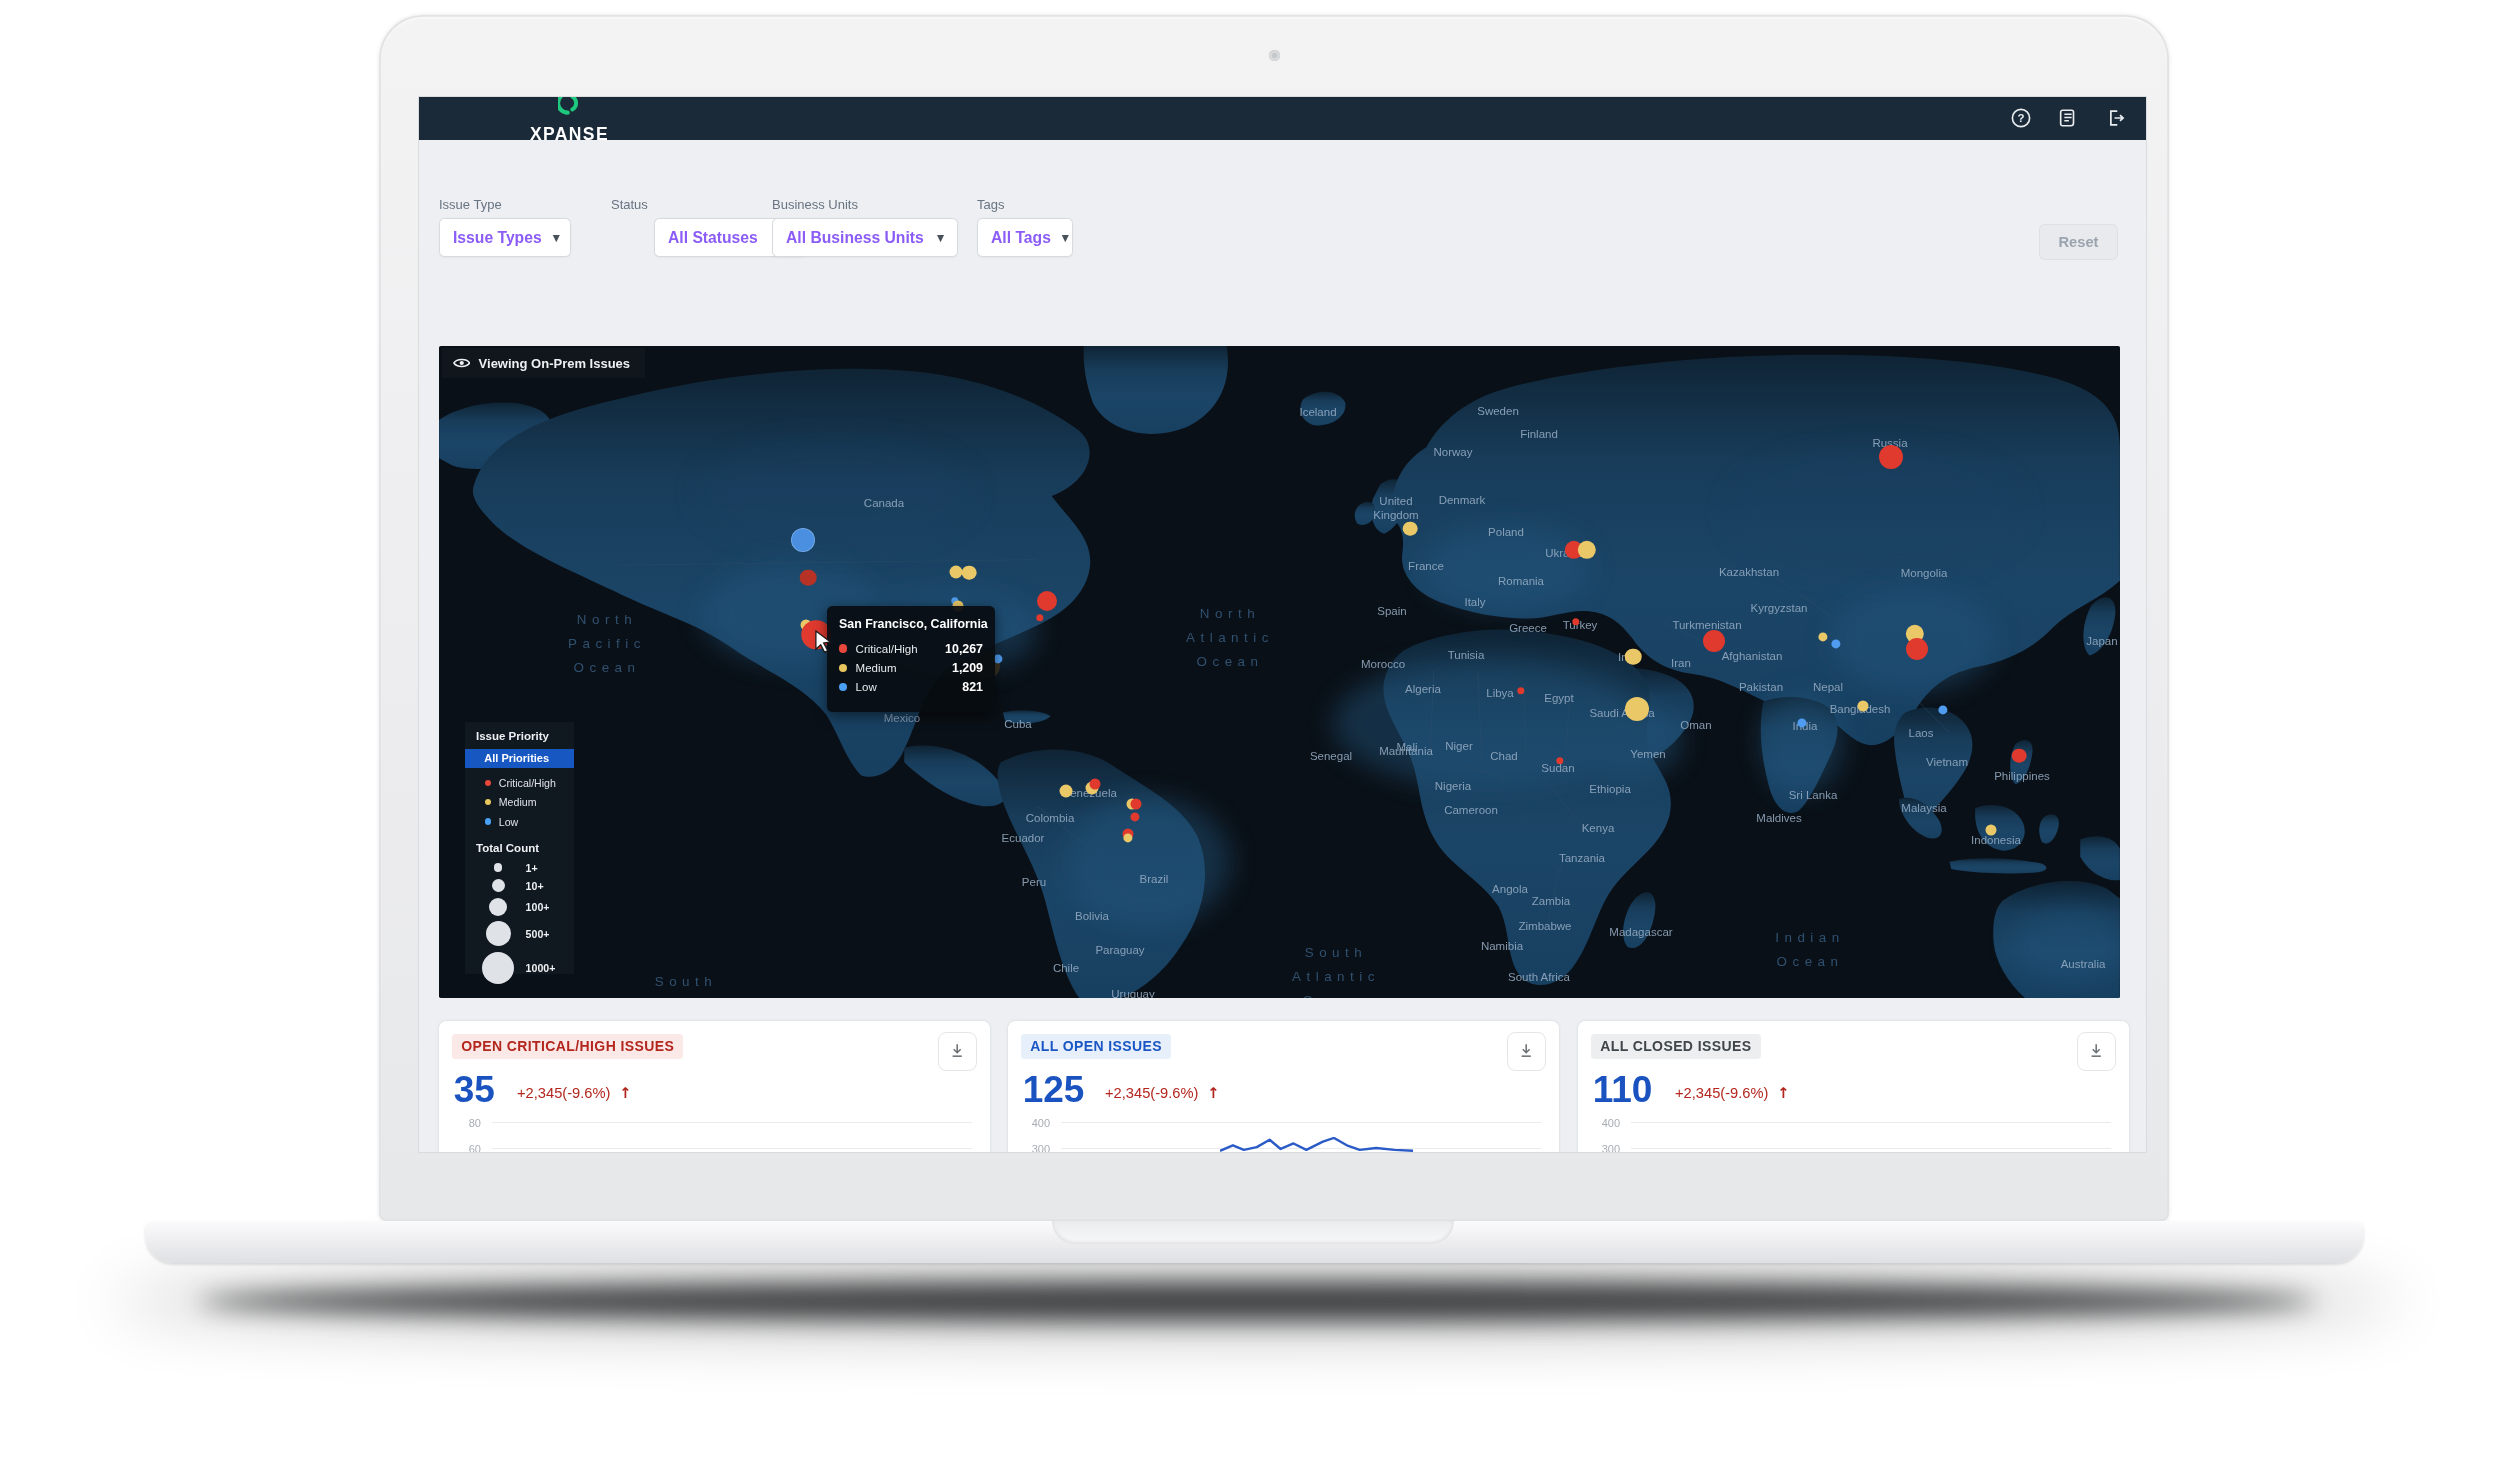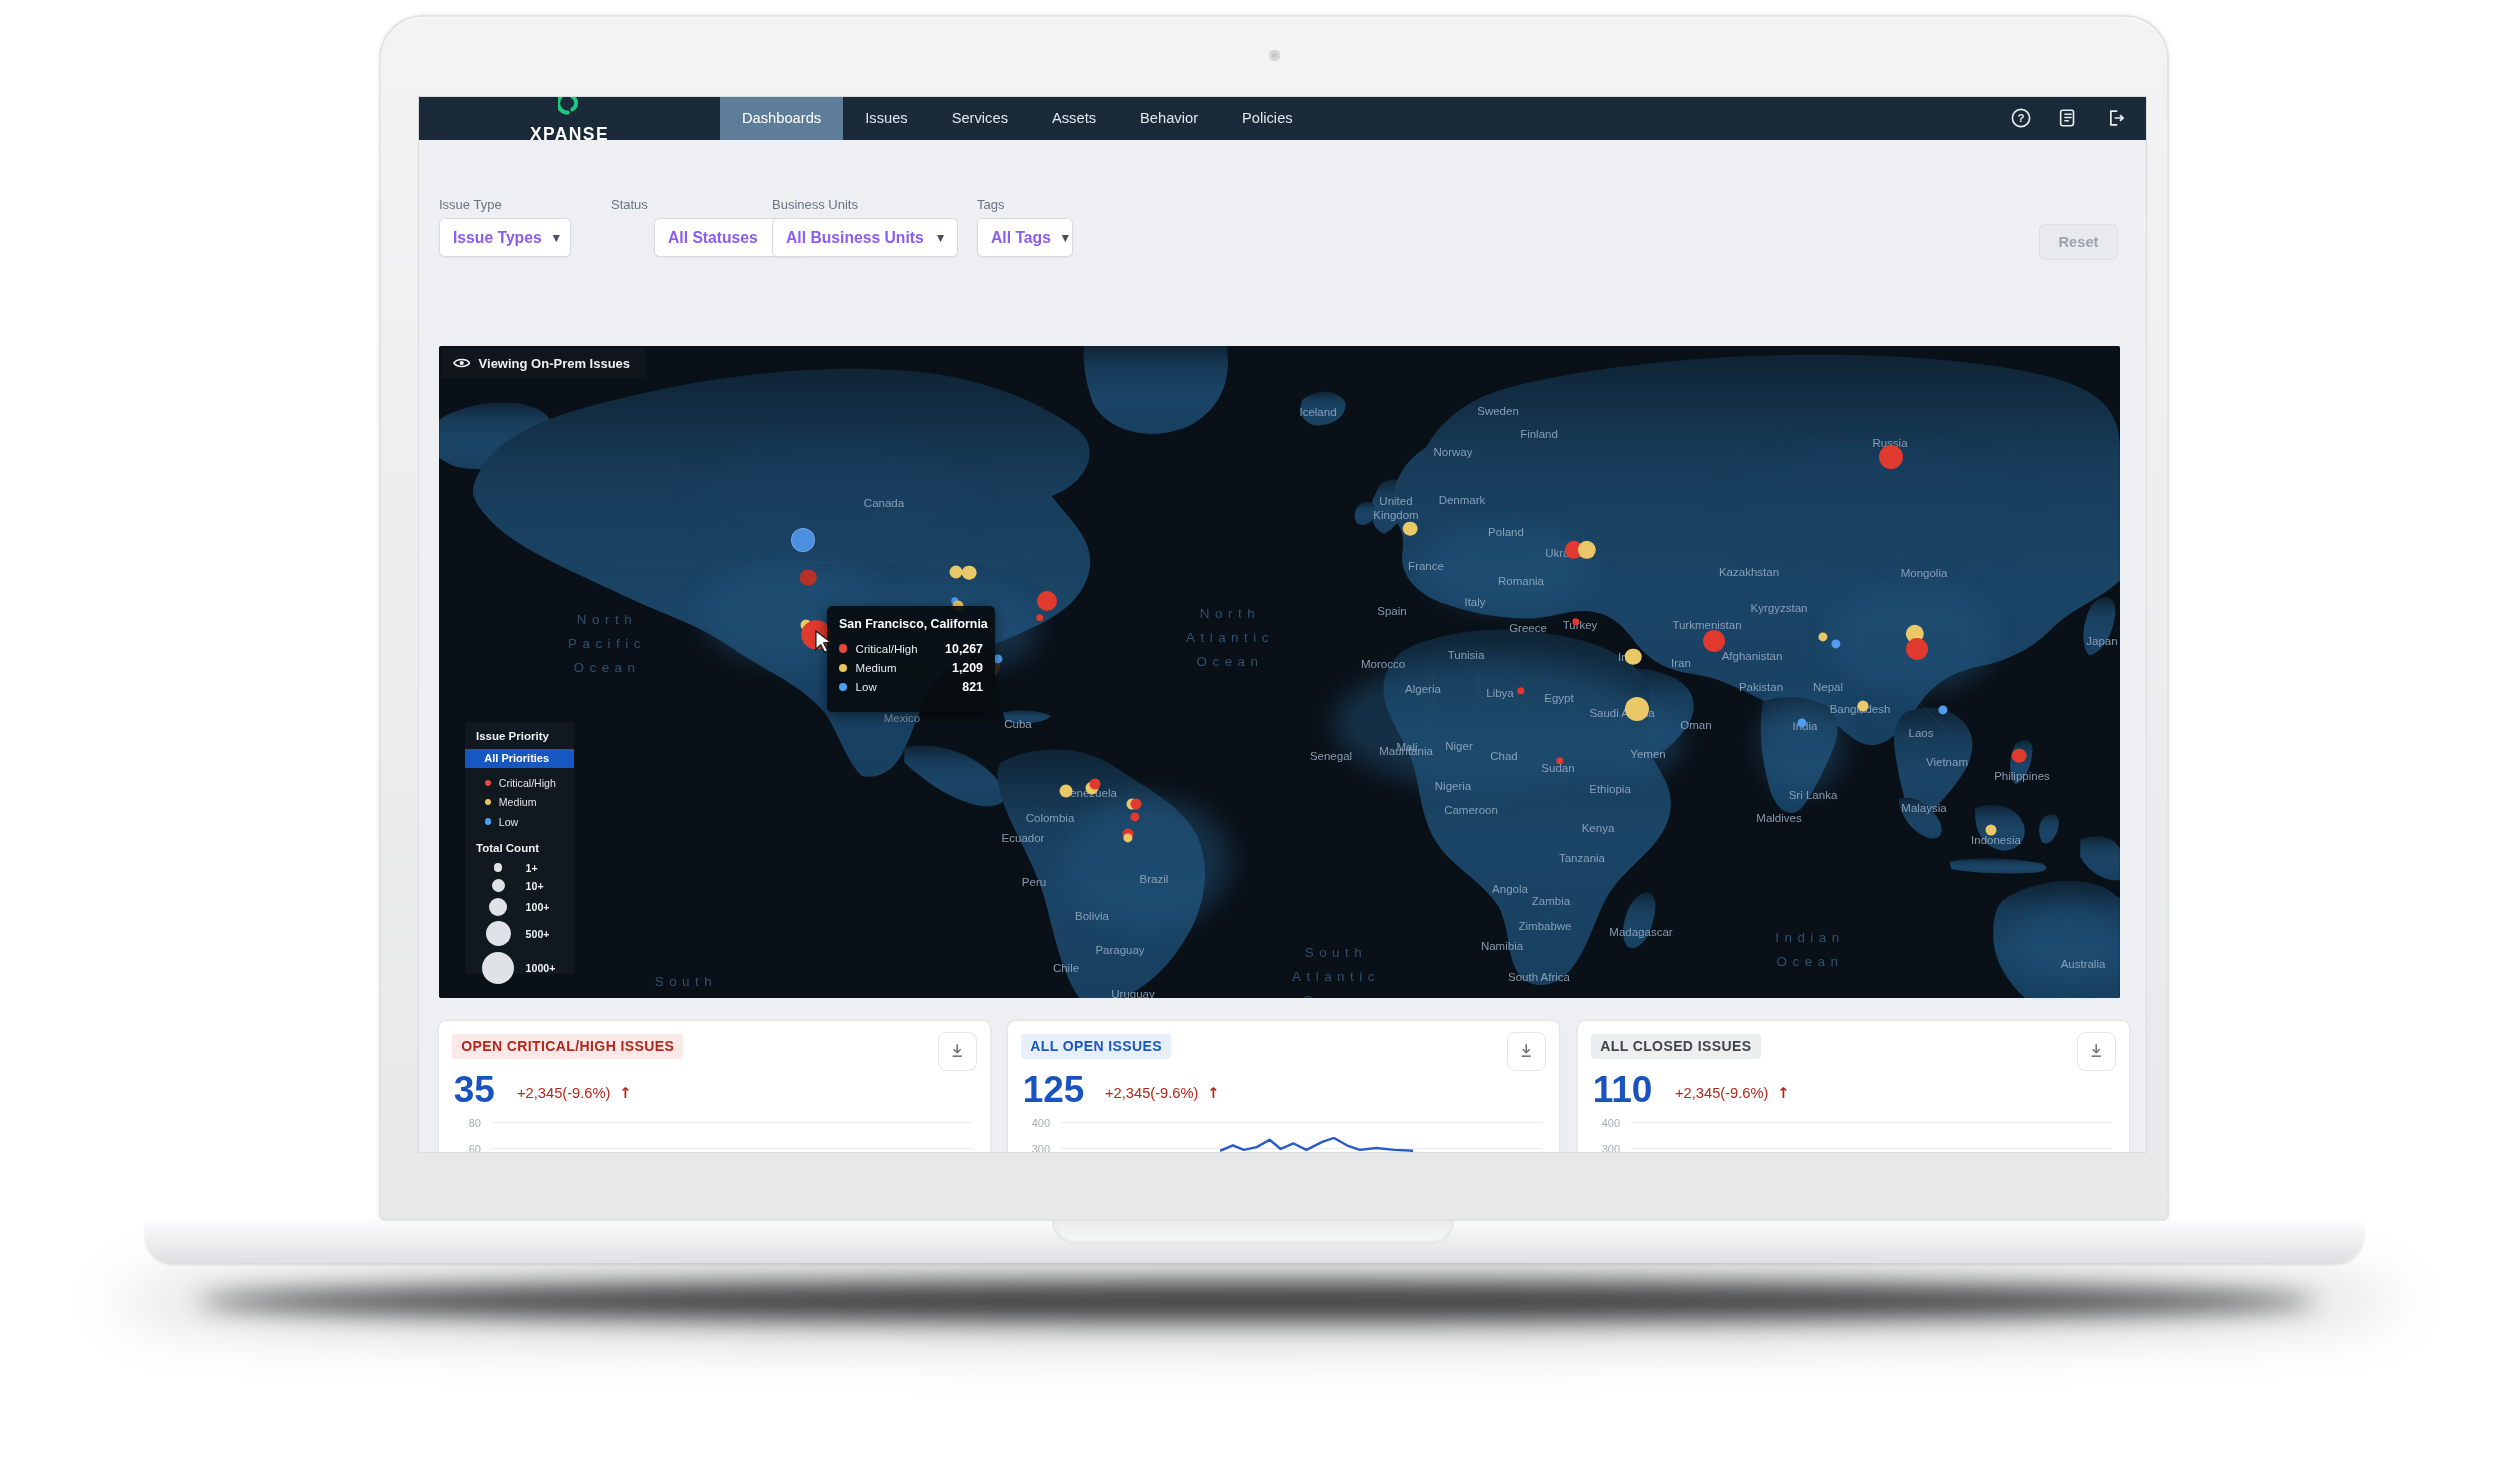--- a/index.html
+++ b/index.html
@@ -133,28 +133,20 @@
     <div class="topnav">
       <div class="brand">
         <span style="display:flex;">
           <svg width="24" height="24" viewBox="0 0 26 26">
             <path d="M10.5,2.5 A10.5,10.5 0 0 0 10.5,23.5" stroke="#1ec87e" stroke-width="4.6" fill="none" stroke-linecap="round"></path>
             <path d="M15.5,6 A8,8 0 0 1 15.5,20" stroke="#1ec87e" stroke-width="4.2" fill="none" stroke-linecap="round"></path>
           </svg>
         </span>
         <span class="brand-name">XPANSE</span>
       </div>
-      <div id="nav-tabs" class="nav-tabs">
-          <div class="nav-tab active">Dashboards</div>
-          <div class="nav-tab">Issues</div>
-          <div class="nav-tab">Services</div>
-          <div class="nav-tab">Assets</div>
-          <div class="nav-tab">Behavior</div>
-          <div class="nav-tab">Policies</div>
-        </div>
       <div class="nav-icons">
         <span class="nav-icon">
           <svg width="22" height="22" viewBox="0 0 24 24">
               <circle cx="12" cy="12" r="9.4" stroke="#e8ecef" stroke-width="1.8" fill="none"></circle>
               <text x="12" y="16.4" text-anchor="middle" font-size="12.5" font-weight="bold" fill="#e8ecef" font-family="Liberation Sans,sans-serif">?</text>
             </svg>
         </span>
         <span class="nav-icon">
           <svg width="22" height="22" viewBox="0 0 24 24">
               <path d="M6,3.5 h10 a2,2 0 0 1 2,2 v12 a3,3 0 0 1 -3,3 h-9 a2,2 0 0 1 -2,-2 v-13 a2,2 0 0 1 2,-2 z" stroke="#e8ecef" stroke-width="1.8" fill="none"></path>

